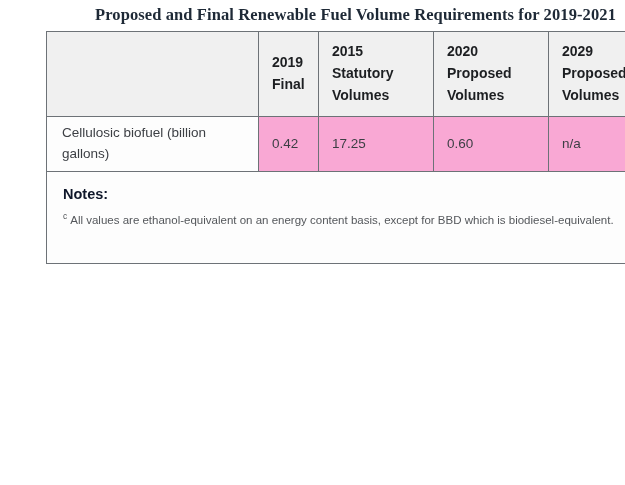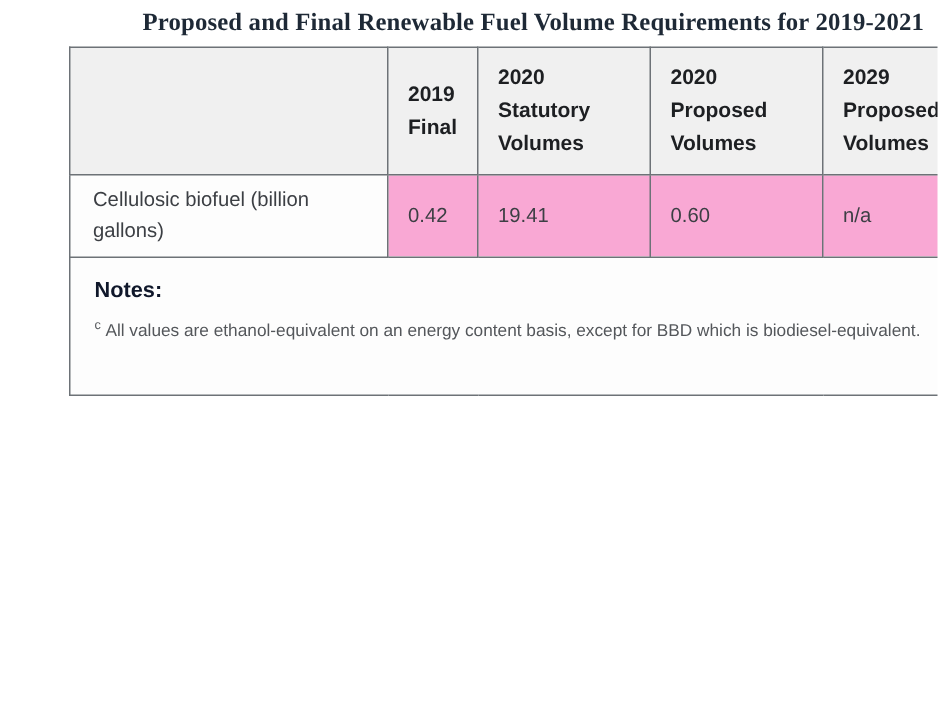--- a/index.html
+++ b/index.html
@@ -99,30 +99,30 @@
       <col style="width:212px">
       <col style="width:60px">
       <col style="width:115px">
       <col style="width:115px">
       <col style="width:116px">
     </colgroup>
     <thead>
       <tr>
           <th></th>
           <th>2019 Final</th>
-          <th>2020 Statutory Volumes</th>
+          <th>2015 Statutory Volumes</th>
           <th>2020 Proposed Volumes</th>
           <th>2029 Proposed Volumes</th>
         </tr>
     </thead>
     <tbody>
         <tr>
           <th class="row-label">Cellulosic biofuel (billion gallons)</th>
           <td class="value-cell">0.42</td>
-          <td class="value-cell">19.41</td>
+          <td class="value-cell">17.25</td>
           <td class="value-cell">0.60</td>
           <td class="value-cell">n/a</td>
         </tr>
       </tbody>
     <tfoot>
       <tr>
         <td class="notes-cell" colspan="5">
           <p class="notes-label">Notes:</p>
           <p class="footnote"><sup>c</sup><span>All values are ethanol-equivalent on an energy content basis, except for BBD which is biodiesel-equivalent.</span></p>
         </td>

